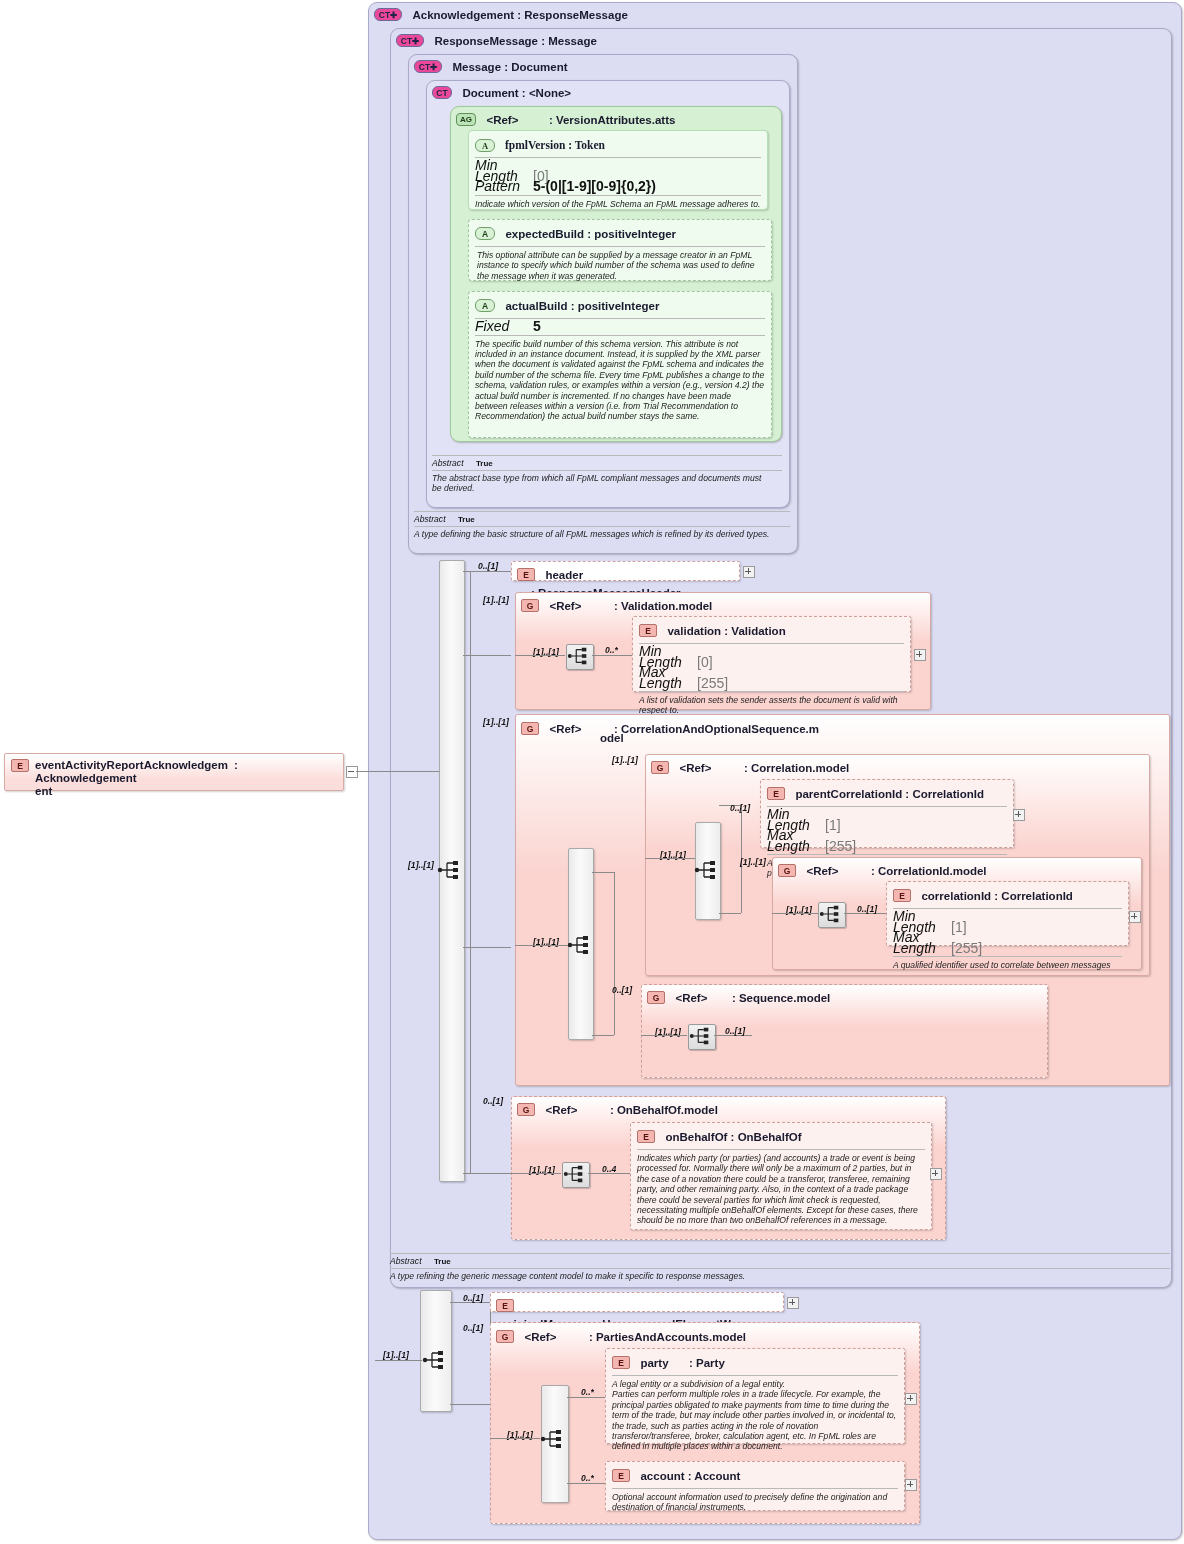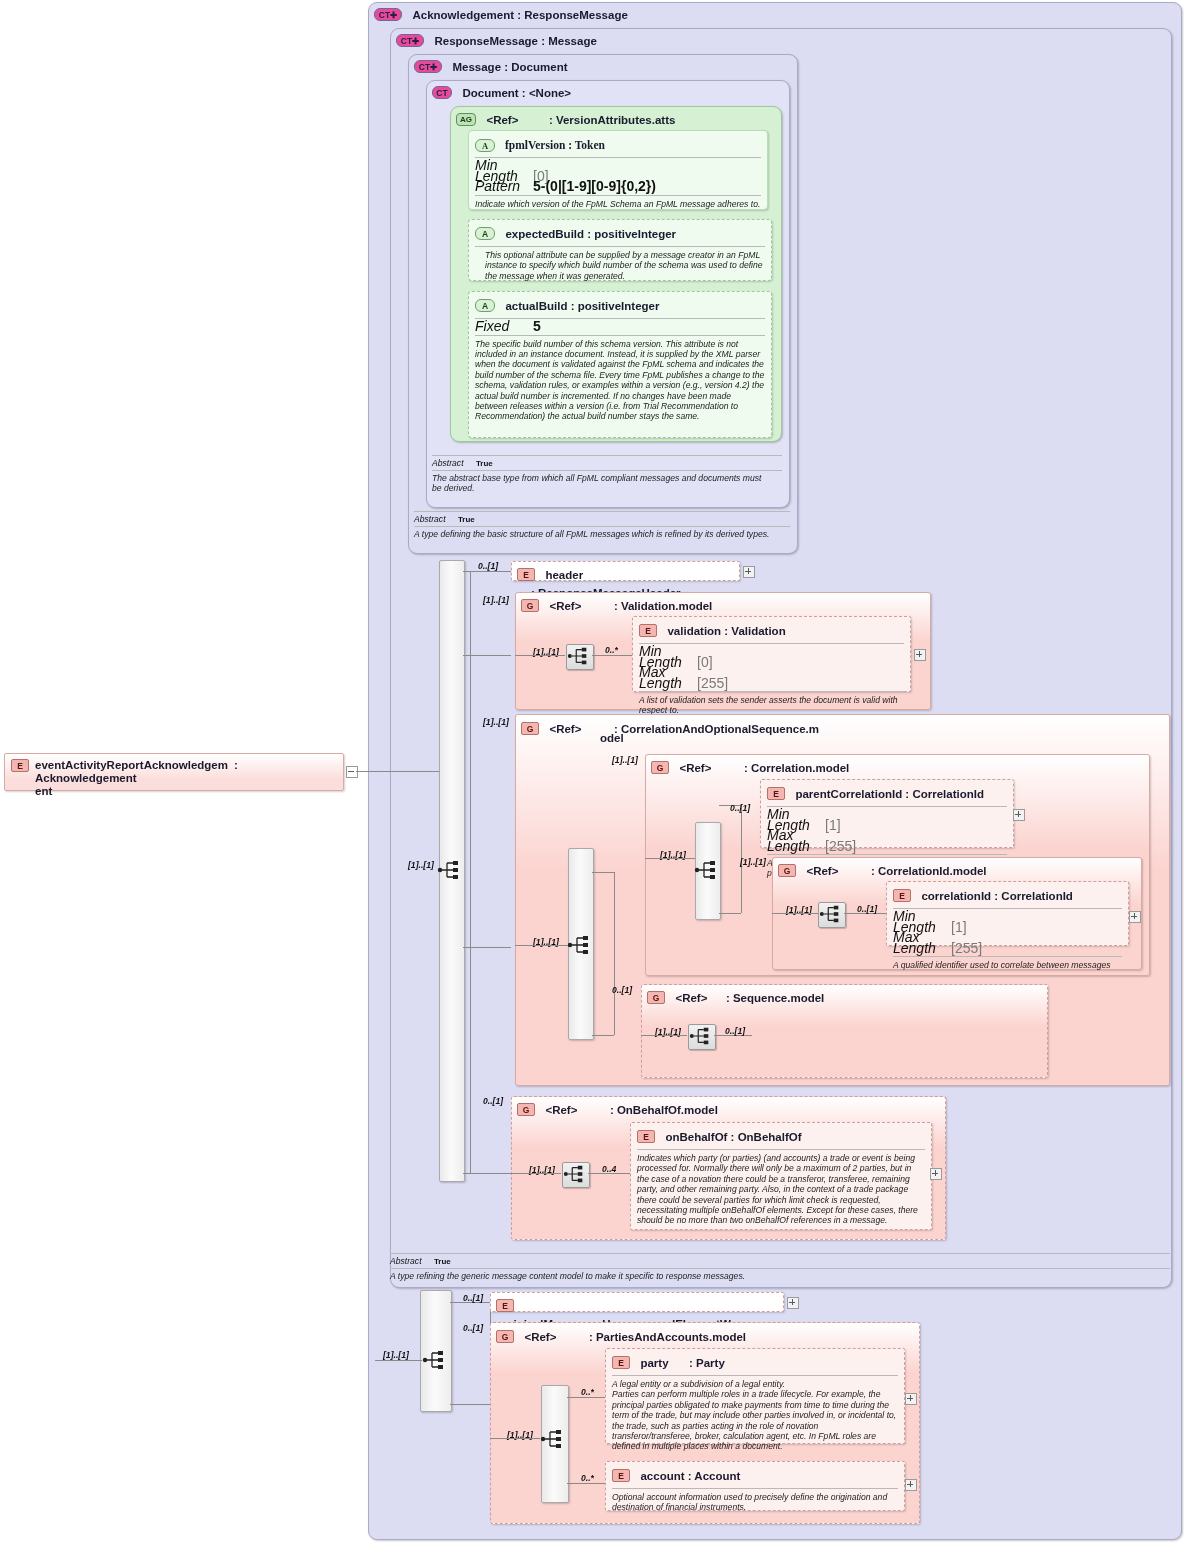--- a/index.html
+++ b/index.html
@@ -132,21 +132,21 @@
     <div class="sep" style="margin:3px 6px 0 6px;"></div>
     <div class="doc" style="padding:3px 6px 0 6px;">Indicate which version of the FpML Schema an FpML message adheres to.</div>
   </div>
 
   <div class="abs attrbox dash" style="left:468px;top:219px;width:304px;height:62px;">
     <div style="padding:4px 0 0 6px;">
       <span class="badge b-a">A</span>
       <span class="ttl" style="margin-left:6px;">expectedBuild : positiveInteger</span>
     </div>
     <div class="sep" style="margin:4px 6px 0 6px;"></div>
-    <div class="doc" style="padding:3px 6px 0 16px;">This optional attribute can be supplied by a message creator in an FpML instance to specify which build number of the schema was used to define the message when it was generated.</div>
+    <div class="doc" style="padding:3px 6px 0 8px;">This optional attribute can be supplied by a message creator in an FpML instance to specify which build number of the schema was used to define the message when it was generated.</div>
   </div>
 
   <div class="abs attrbox dash" style="left:468px;top:291px;width:304px;height:147px;">
     <div style="padding:4px 0 0 6px;">
       <span class="badge b-a">A</span>
       <span class="ttl" style="margin-left:6px;">actualBuild : positiveInteger</span>
     </div>
     <div class="sep" style="margin:4px 6px 0 6px;"></div>
     <div class="facets" style="padding:2px 6px 0 6px;">
       <div><span class="fn">Fixed</span><span class="fv dark">5</span></div>
@@ -372,21 +372,21 @@
     <div class="sep" style="margin:3px 6px 0 6px;"></div>
     <div class="doc" style="padding:3px 6px 0 6px;">A qualified identifier used to correlate between messages</div>
   </div>
   <div class="plus" style="left:1129px;top:911px;"></div>
 
   <span class="card" style="left:612px;top:985px;">0..[1]</span>
   <div class="abs gbox dash" style="left:641px;top:984px;width:407px;height:94px;background:linear-gradient(180deg,#fff 0%,#fbd4d0 45%);"></div>
   <div class="abs" style="left:647px;top:988px;">
     <span class="badge b-g">G</span>
     <span class="ttl" style="margin-left:6px;">&lt;Ref&gt;</span>
-    <span class="ttl" style="margin-left:14px;">: Sequence.model</span>
+    <span class="ttl" style="margin-left:20px;">: Sequence.model</span>
   </div>
   <div class="seqico" style="left:688px;top:1024px;">
     <svg width="24" height="22" viewBox="0 0 26 24">
       <circle cx="3" cy="12" r="2.2" fill="#222"></circle>
       <path d="M5 12 H10 M10 5 V19 M10 5 H16 M10 12 H16 M10 19 H16" stroke="#222" fill="none" stroke-width="1.3"></path>
       <rect x="16" y="3" width="5" height="4" fill="#222"></rect>
         <rect x="16" y="10" width="5" height="4" fill="#222"></rect>
         <rect x="16" y="17" width="5" height="4" fill="#222"></rect>
     </svg>
   </div>

